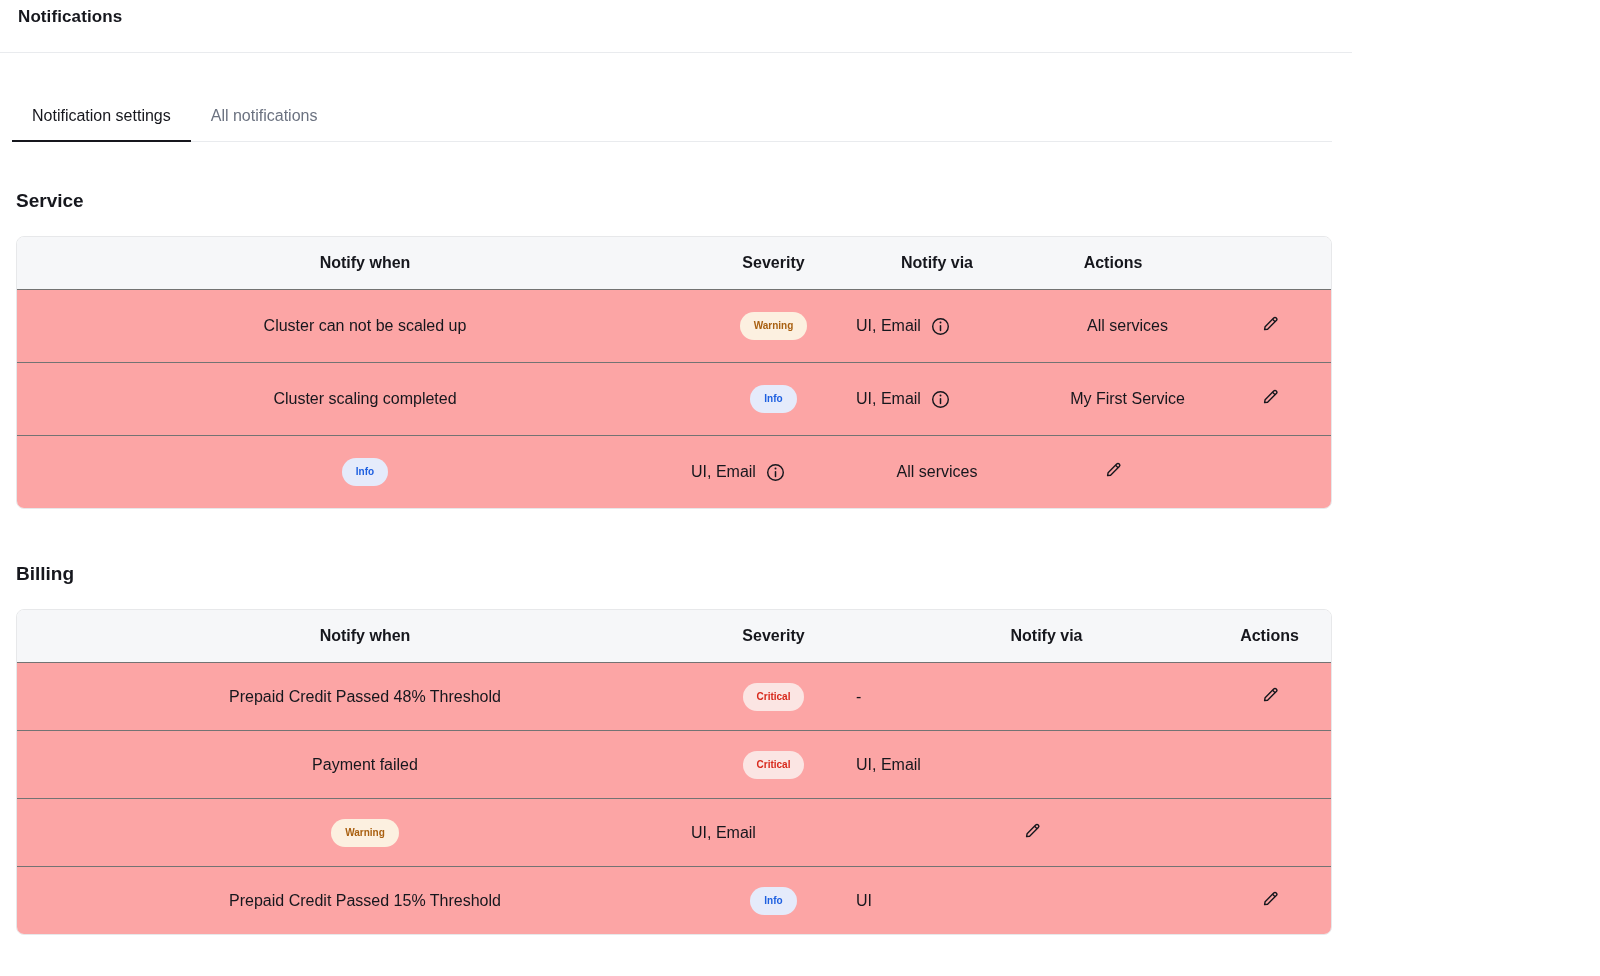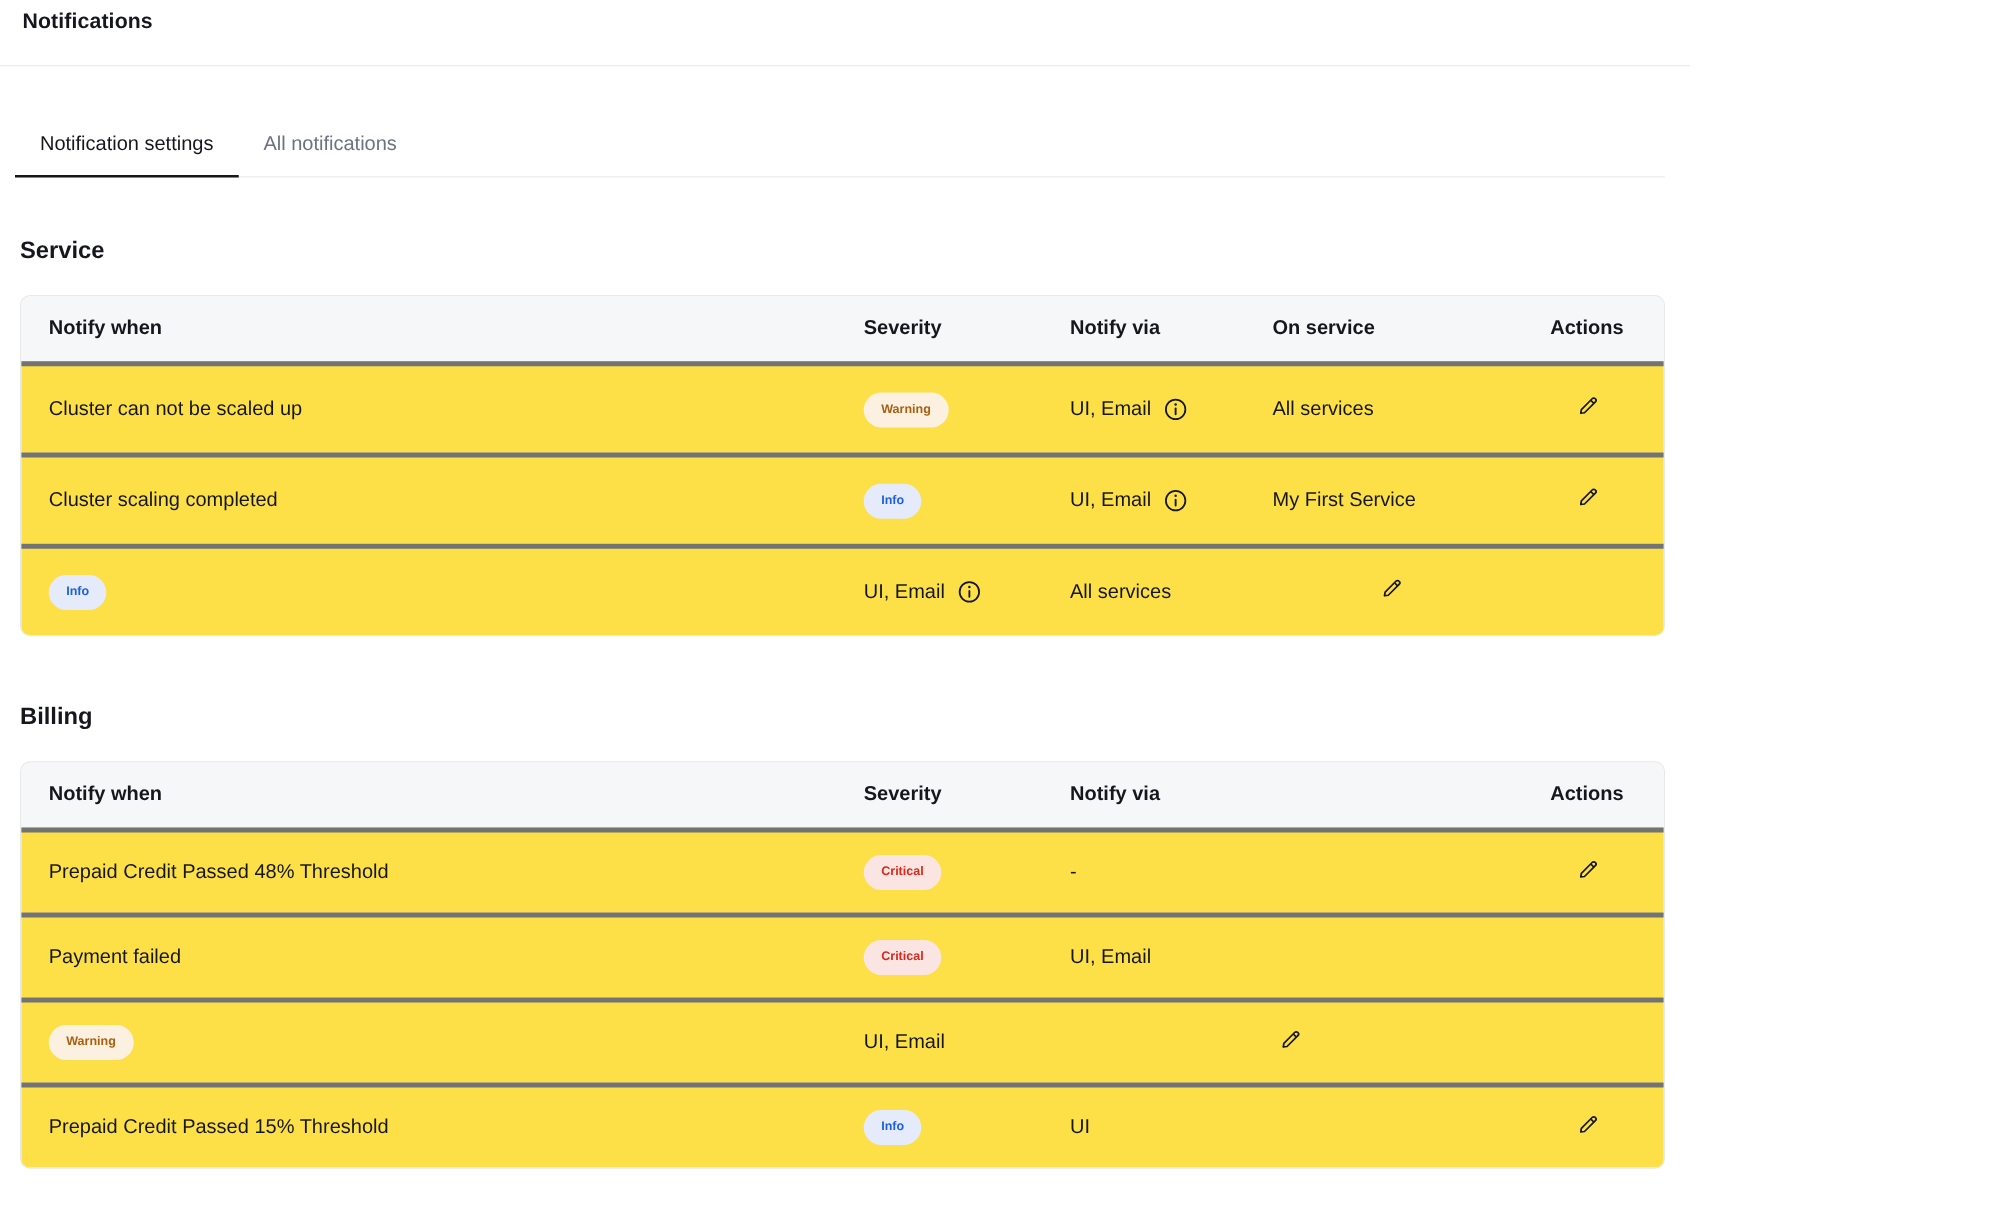--- a/index.html
+++ b/index.html
@@ -72,30 +72,30 @@
     display: grid;
     align-items: center;
     height: 52px;
     background: #f6f7f9;
     font-size: 15px;
     font-weight: 600;
   }
   .row {
     display: grid;
     align-items: center;
-    border-top: 4px solid #737373;
-    background: #fde047;
+    border-top: 1px solid #737373;
+    background: #fca5a5;
   }
   .row-tall { height: 73px; }
   .row-med  { height: 68px; }
 
   .cols5 { grid-template-columns: 674px 165px 162px 1fr 94px; }
   .cols4 { grid-template-columns: 674px 165px 1fr 94px; }
 
-  .th, .cell { padding: 0; font-size: 16px; }
+  .th, .cell { padding: 0; font-size: 16px; text-align: center; }
   .th:first-child, .cell:first-child { padding-left: 22px; }
   .th.right, .cell.right { text-align: center; padding-right: 29px; }
 
   .badge {
     display: inline-flex;
     align-items: center;
     padding: 5px 14px;
     border-radius: 999px;
     font-size: 10px;
     font-weight: 600;
@@ -137,21 +137,20 @@
   </nav>
 
   <main>
     <section class="section section-service">
       <h2 class="section-title">Service</h2>
       <div class="table">
         <div class="thead cols5">
             <div class="th">Notify when</div>
             <div class="th">Severity</div>
             <div class="th">Notify via</div>
-            <div class="th">On service</div>
             <div class="th right">Actions</div>
           </div>
       <div class="row cols5 row-tall">
             <div class="cell">Cluster can not be scaled up</div>
             <div class="cell"><span class="badge" style="background: rgb(252, 240, 224); color: rgb(169, 96, 17);">Warning</span></div>
             <div class="cell notify-via">
               <span>UI, Email</span>
               <span class="info-icon">
                 <svg width="19" height="19" viewBox="0 0 20 20">
                   <circle cx="10" cy="10" r="8.2" fill="none" stroke="#16171d" stroke-width="1.5"></circle>

